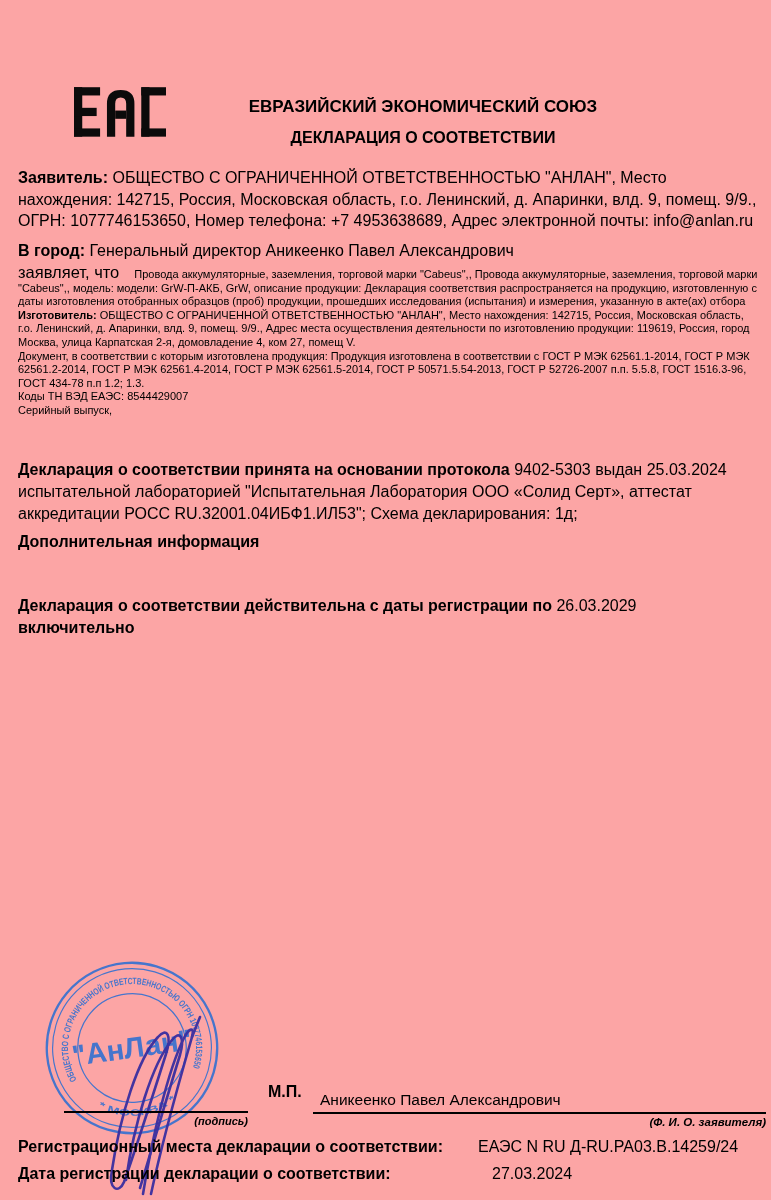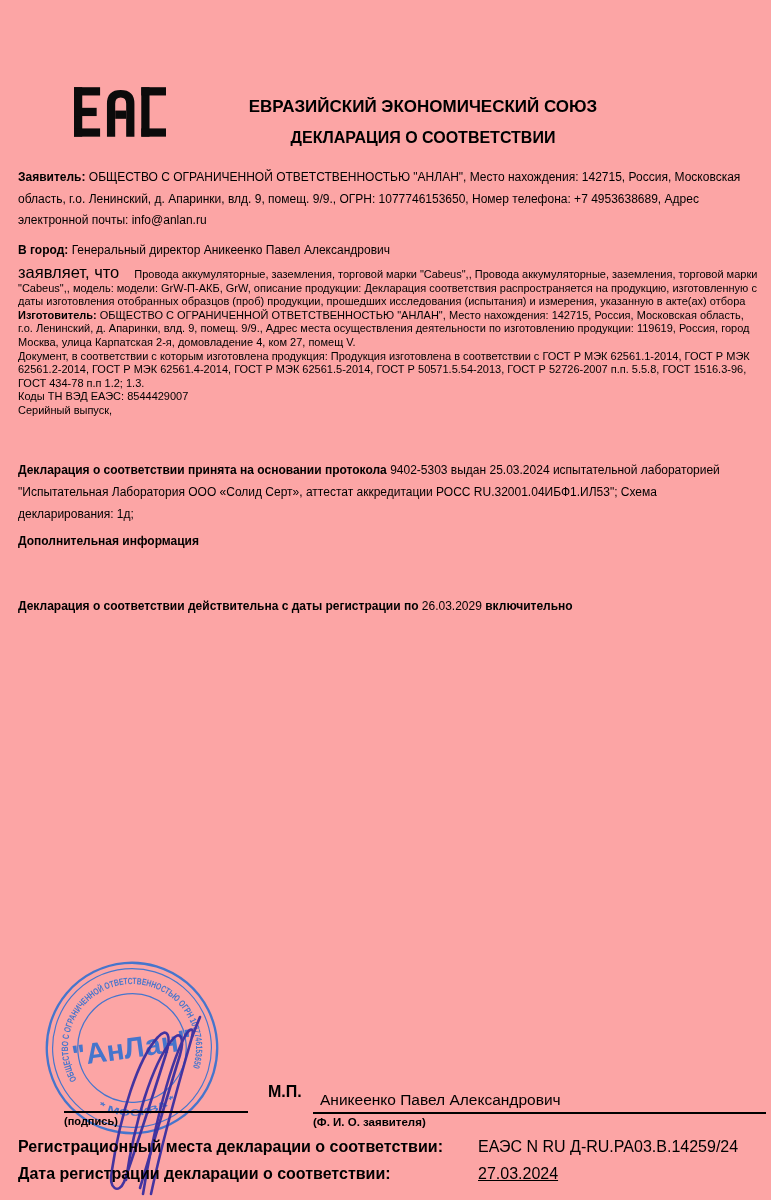--- a/index.html
+++ b/index.html
@@ -9,28 +9,28 @@
     margin:0 auto;
     background:#fca5a5;
     font-family:"Liberation Sans", sans-serif;
     color:#000;
     overflow:hidden;
   }
   .abs{position:absolute;}
   .title{left:75px;width:696px;text-align:center;font-weight:bold;}
   .title1{top:97px;font-size:17px;}
   .title2{top:129px;font-size:16px;}
-  .para{left:18px;font-size:12px;line-height:21.5px;}
+  .para{left:18px;font-size:16px;line-height:21.5px;}
   .para b{font-weight:bold;}
   .fineblock{left:18px;width:742px;font-size:11px;line-height:13.6px;}
   .declare-label{font-size:16.5px;font-weight:normal;margin-right:15px;}
   .conf-label{font-weight:bold;font-size:16.5px;}
   .conf-value{font-size:15.5px;margin-left:20px;}
   .rule{border-top:2px solid #000;height:0;}
-  .caption{font-size:11px;font-weight:bold;text-align:left;}
+  .caption{font-size:11px;font-weight:bold;text-align:right;font-style:italic;}
   .mp{font-size:16px;font-weight:bold;}
   .signer-name{font-size:15.5px;}
   .reg-label{font-size:16px;font-weight:bold;}
   .reg-value{font-size:16px;}
   .stamp-svg text{font-family:"Liberation Sans", sans-serif;}
   .stamp-center{font-family:"DejaVu Serif", serif;font-weight:bold;}
 </style>
 </head>
 <body>
 
@@ -127,15 +127,15 @@
 
   <div class="abs rule" style="left:64px;top:1111px;width:184px;"></div>
   <div class="abs rule" style="left:313px;top:1112px;width:453px;"></div>
 
   <div class="abs caption" style="left:64px;top:1115px;width:184px;">(подпись)</div>
   <div class="abs caption" style="left:313px;top:1116px;width:453px;font-size:11.5px;">(Ф. И. О. заявителя)</div>
 
   <div class="abs reg-label" style="left:18px;top:1138px;">Регистрационный места декларации о соответствии:</div>
   <div class="abs reg-value" style="left:478px;top:1138px;">ЕАЭС N RU Д-RU.РА03.В.14259/24</div>
   <div class="abs reg-label" style="left:18px;top:1165px;">Дата регистрации декларации о соответствии:</div>
-  <div class="abs reg-value" style="left:478px;top:1165px;text-decoration:underline;">27.03.2024</div>
+  <div class="abs reg-value" style="left:492px;top:1165px;">27.03.2024</div>
 
 </div>
 
 </body></html>

